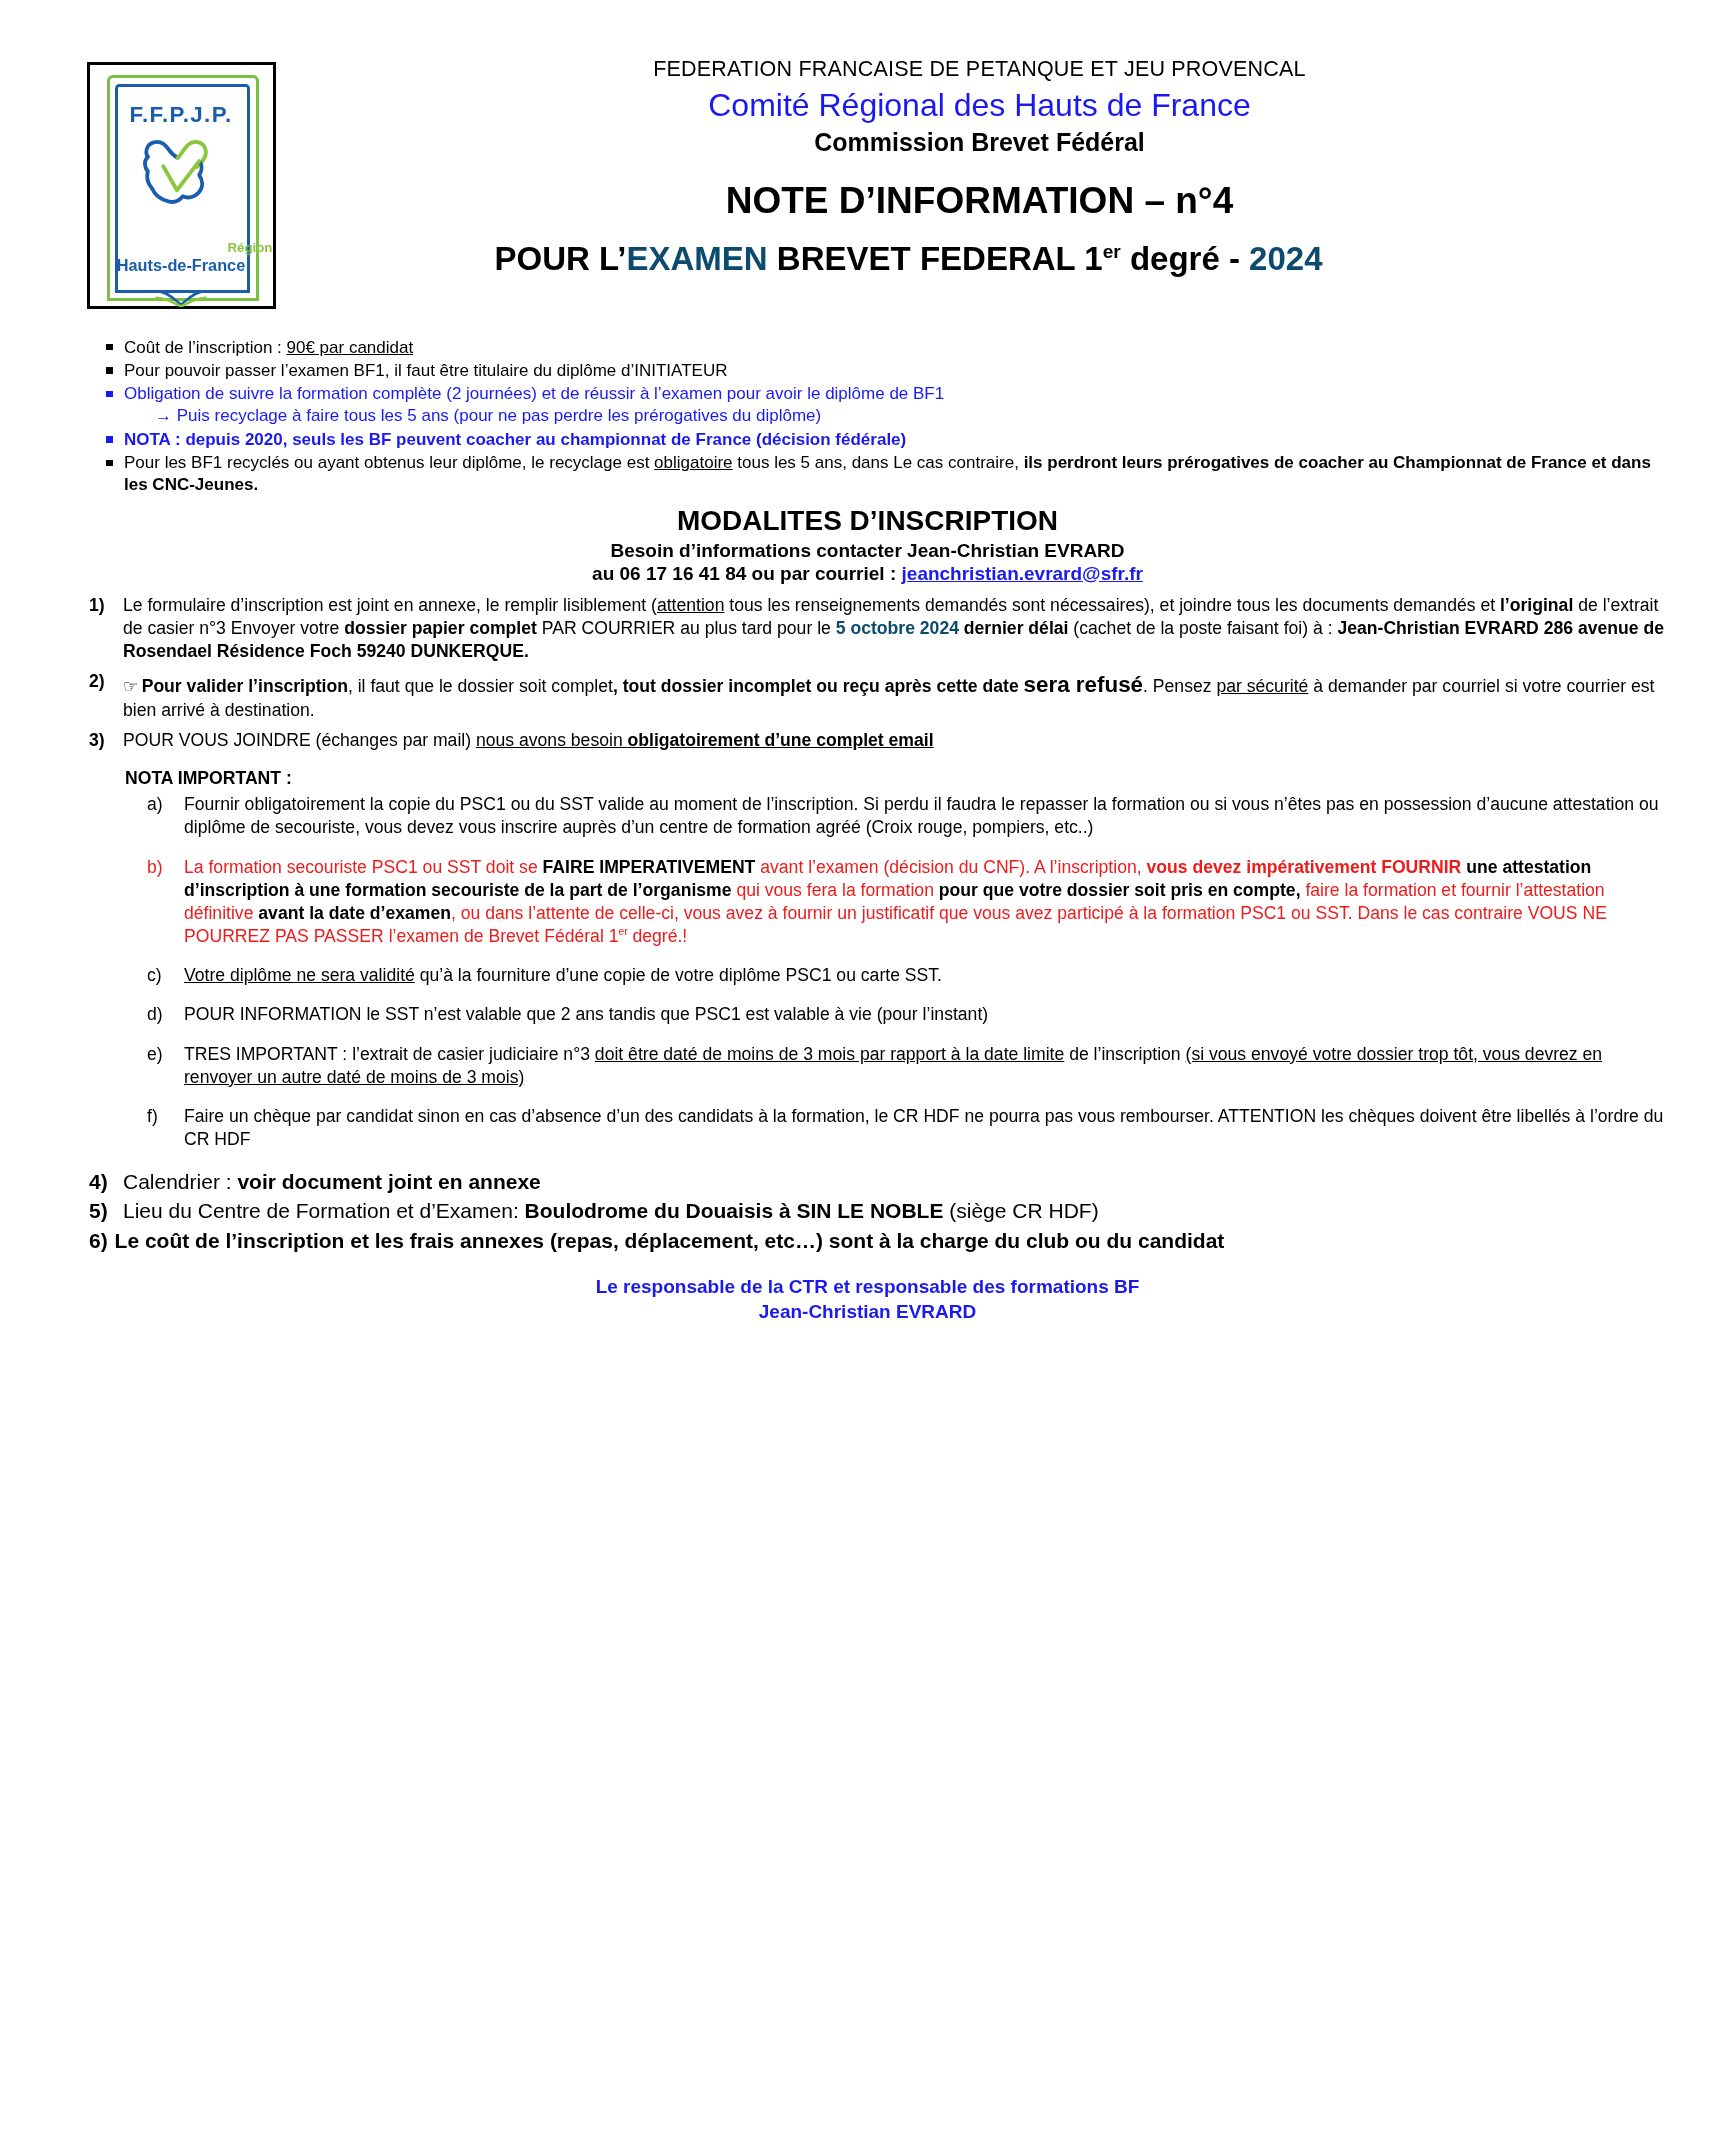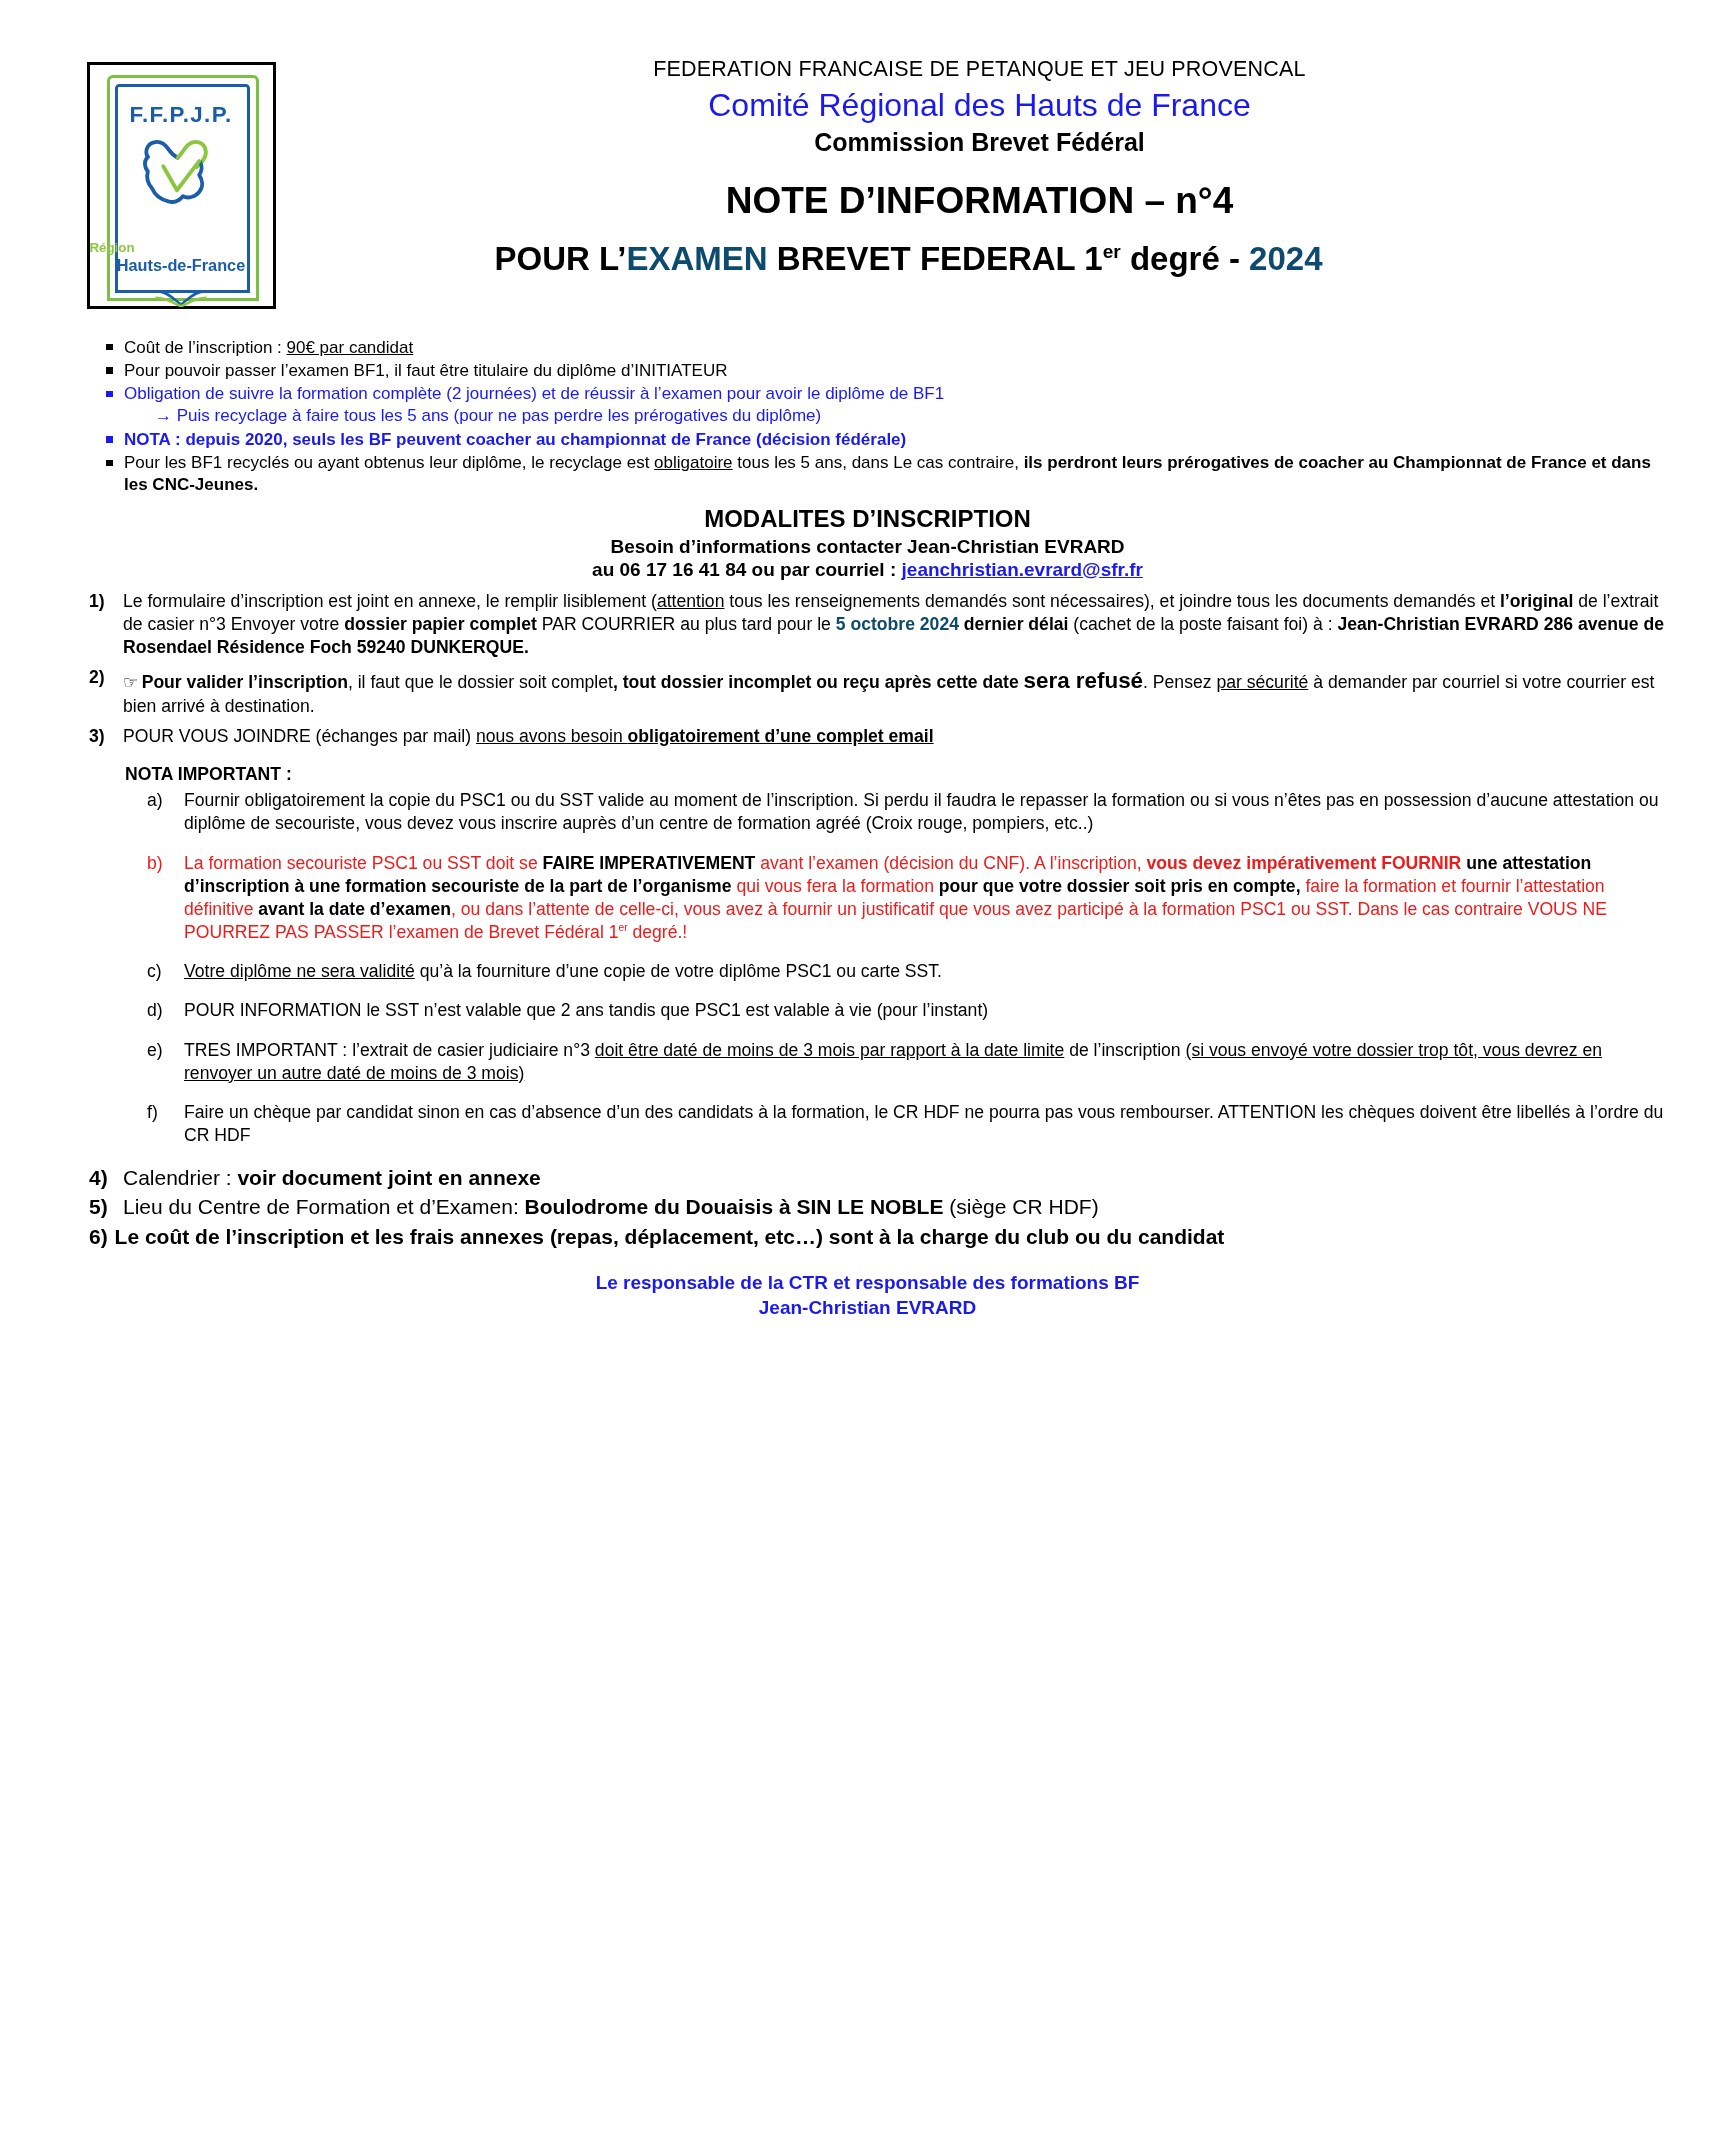--- a/index.html
+++ b/index.html
@@ -73,21 +73,21 @@
     top: 65px;
     left: 50%;
     transform: translateX(-50%);
     width: 92px;
     height: 82px;
   }
   .logo-region {
     position: absolute;
     bottom: 51px;
     left: 0; right: 0;
-    text-align: left;
+    text-align: right;
     font-weight: bold;
     font-size: 13.3px;
     color: #8cc63f;
     margin-top: 47px;
   }
   .logo-hdf {
     position: absolute;
     bottom: 31px;
     left: 0; right: 0;
     text-align: center;
@@ -175,21 +175,21 @@
     font-weight: normal;
   }
   u.u { text-decoration: underline; }
 
   
   .modalites {
     text-align: center;
     margin-top: 8.6px;
   }
   .mod-title {
-    font-size: 24px;
+    font-size: 28px;
     font-weight: bold;
   }
   .mod-sub {
     font-size: 19px;
     font-weight: bold;
     margin-top: 2.6px;
   }
   .mod-mail {
     font-size: 19px;
     font-weight: bold;

